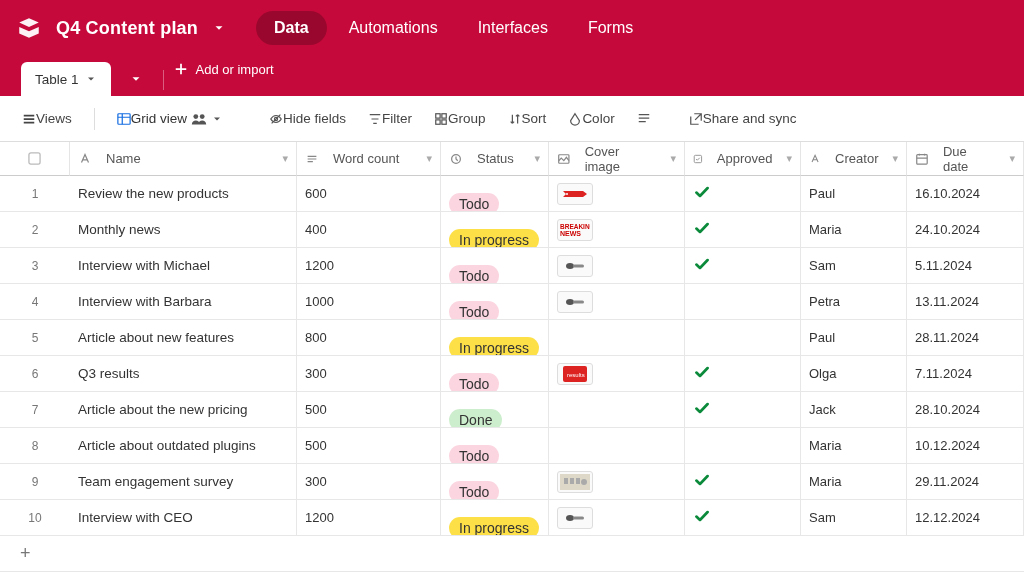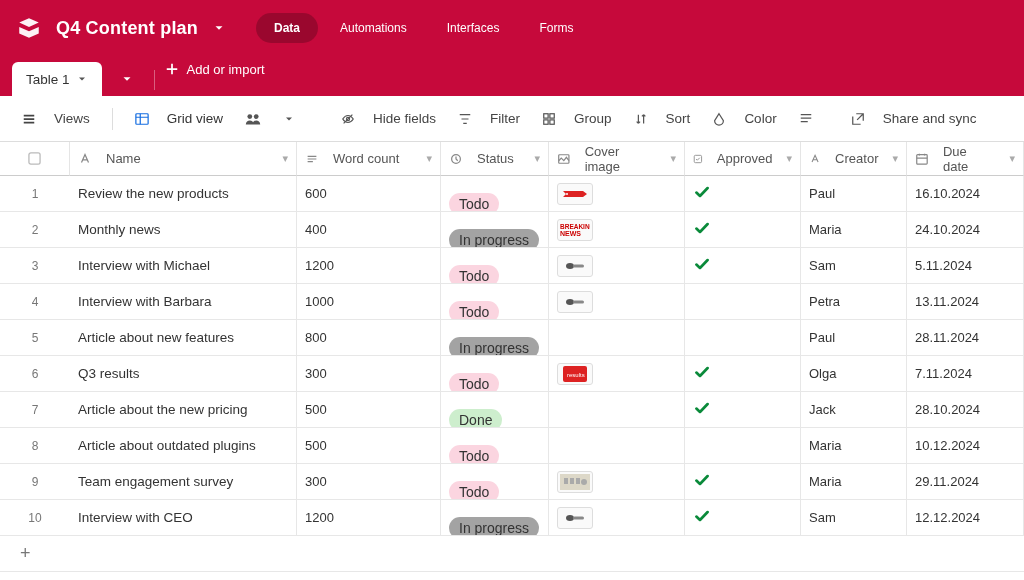--- a/index.html
+++ b/index.html
@@ -32,36 +32,36 @@
     align-items:center;
     gap:14px;
   }
   .caret-down {
     width:14px; height:14px;
   }
   .nav-tabs { display:flex; gap:4px; margin-left:16px; }
   .nav-tab {
     padding: 8px 18px;
     border-radius: 999px;
-    font-size: 12px;
+    font-size: 16px;
     cursor:pointer;
     color:#fff;
   }
   .nav-tab.active {
     background: rgba(0,0,0,.22);
     font-weight:600;
   }
 
   
   .tablerow {
     background:#c6093b;
     height:40px;
     display:flex;
     align-items:flex-end;
-    padding:0 12px;
+    padding:0 21px;
   }
   .table-tab {
     background:#fff;
     color:#333;
     height:34px;
     display:flex;
     align-items:center;
     padding:0 14px;
     border-top-left-radius:6px;
     border-top-right-radius:6px;
@@ -93,21 +93,21 @@
   .toolbar {
     height:46px;
     display:flex;
     align-items:center;
     padding:0 14px;
     gap:6px;
     border-bottom:1px solid #ddd;
     background:#fff;
   }
   .tb-btn {
-    display:flex; align-items:center; gap:18px;
+    display:flex; align-items:center; gap:0;
     padding:6px 8px;
     border-radius:4px;
     cursor:pointer;
     color:#444;
     font-size:13.5px;
   }
   .tb-btn svg { flex-shrink:0; }
   .tb-sep {
     width:1px; height:22px; background:#ddd; margin:0 8px;
   }
@@ -145,21 +145,21 @@
   }
   .cell.rownum { justify-content:center; color:#777; font-size:12px; border-right:none;}
   .cell.name { font-size:13.5px; }
   .pill {
     padding:3px 10px;
     border-radius:999px;
     font-size:14px;
     margin-top:20px;
   }
   .pill-todo { background:#fbd5e0; color:#333;}
-  .pill-prog { background:#a3a3a3; color:#333;}
+  .pill-prog { background:#fde047; color:#333;}
   .pill-done { background:#cdeecd; color:#333;}
   .thumb {
     width:36px; height:22px;
     border:1px solid #ddd;
     border-radius:3px;
     display:flex;align-items:center;justify-content:center;
     background:#fafafa;
   }
   .check { color:#0a8a3a; font-weight:700; }
   .plusrow {

